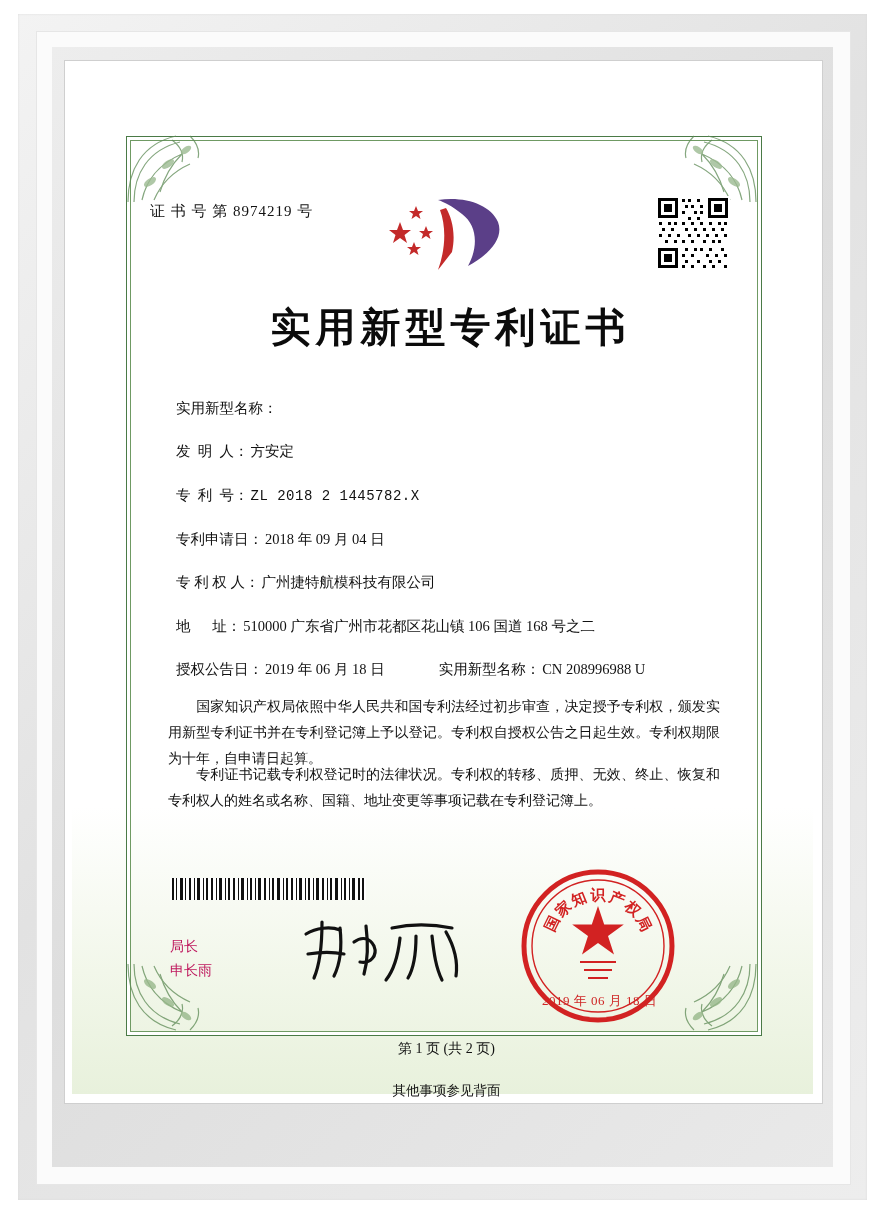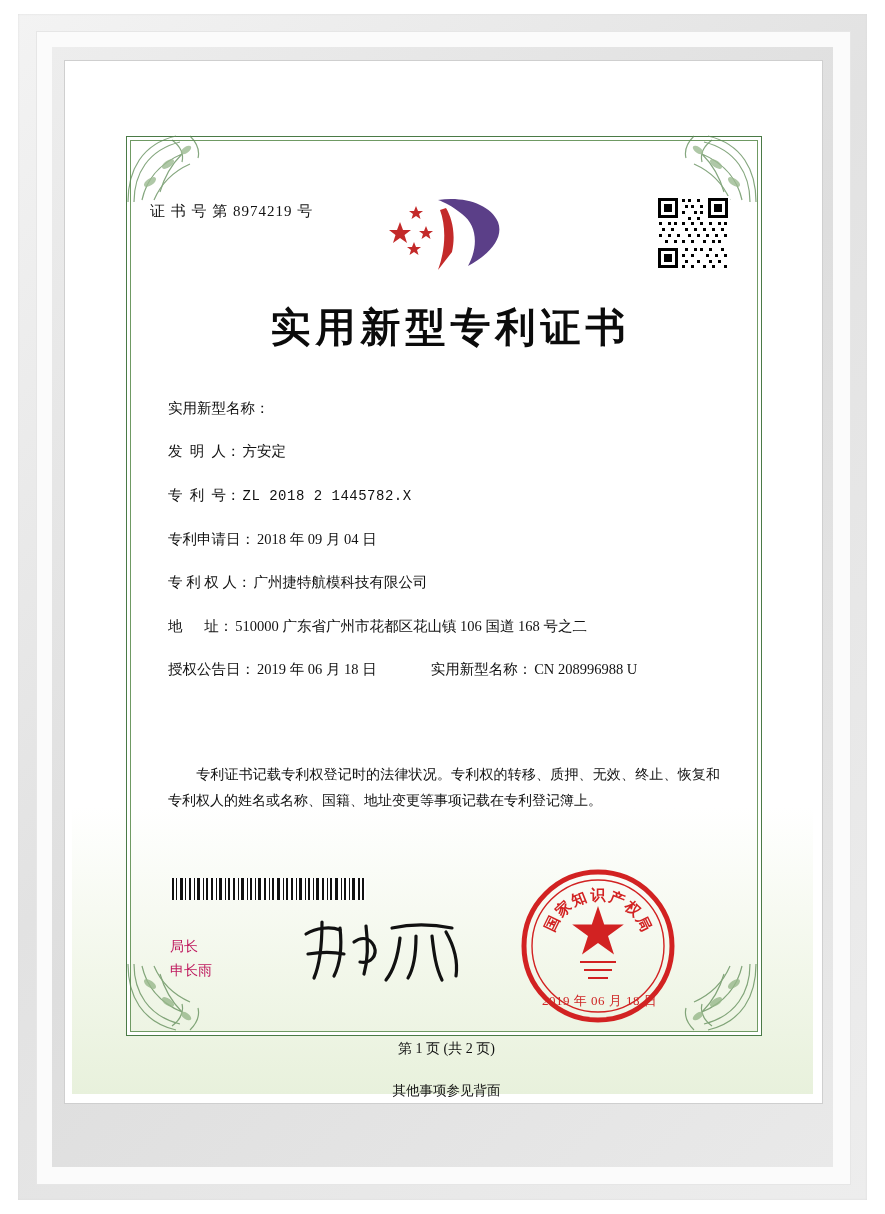--- a/index.html
+++ b/index.html
@@ -107,20 +107,21 @@
     top: 398px;
     width: 560px;
     color: #111;
     font-size: 14.5px;
   }
   .field-row {
     display: flex;
     align-items: baseline;
     margin-bottom: 23px;
     line-height: 1.4;
+    margin-left: 8px;
   }
   .field-label {
     white-space: pre;
     font-size: 14.5px;
     color: #111;
   }
   .field-value {
     font-size: 14.5px;
     color: #111;
     margin-left: 2px;
@@ -402,20 +403,21 @@
       <span class="field-value">510000 广东省广州市花都区花山镇 106 国道 168 号之二</span>
     </div>
     <div class="field-row two-col">
       <span class="field-label">授权公告日：</span>
       <span class="field-value">2019 年 06 月 18 日</span>
       <span class="field-label field-second-label">实用新型名称：</span>
       <span class="field-value">CN 208996988 U</span>
     </div>
   </div>
 
+  <div class="para p1"><span class="indent"></span><span>国家知识产权局依照中华人民共和国专利法经过初步审查，决定授予专利权，颁发实用新型专利证书并在专利登记簿上予以登记。专利权自授权公告之日起生效。专利权期限为十年，自申请日起算。</span></div>
   <div class="para p2"><span class="indent"></span><span>专利证书记载专利权登记时的法律状况。专利权的转移、质押、无效、终止、恢复和专利权人的姓名或名称、国籍、地址变更等事项记载在专利登记簿上。</span></div>
 
   <div class="barcode">
     <svg width="196" height="22" viewBox="0 0 196 22" shape-rendering="crispEdges">
       <rect width="196" height="22" fill="#ffffff"></rect>
       <g fill="#111111">
         <rect x="2" y="0" width="2" height="22"></rect>
           <rect x="6" y="0" width="1" height="22"></rect>
         <rect x="10" y="0" width="3" height="22"></rect>
           <rect x="15" y="0" width="1" height="22"></rect>

